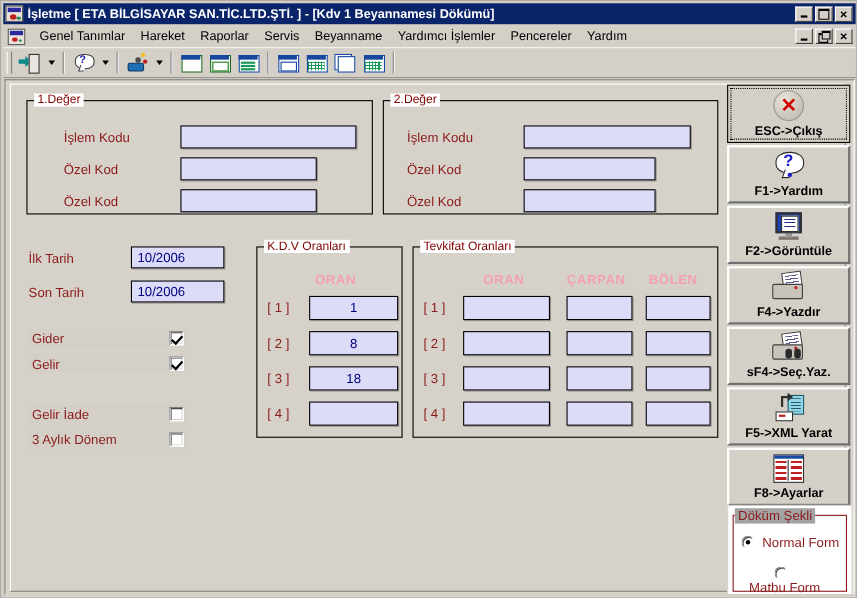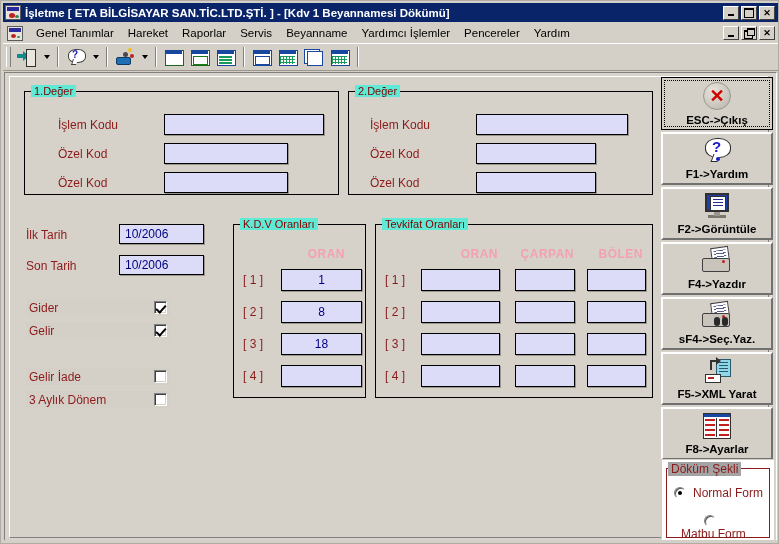--- a/index.html
+++ b/index.html
@@ -173,21 +173,21 @@
   }
 
   
   .gbox { position: absolute; box-sizing: border-box; }
   .gbox .gb-frame {
     position: absolute; left:0; top:6px; right:0; bottom:0;
     border: 1px solid #000000;
   }
   .gbox .gb-title {
     position: absolute; left: 7px; top: 0px;
-    background: #5eead4; padding: 0 3px;
+    background: #ffffff; padding: 0 3px;
     font-size: 11px; color: #800000; white-space: nowrap;
     z-index: 2;
   }
 
   
   .lbl {
     position: absolute; font-size: 12px; color: #8b1a1a; white-space: nowrap;
   }
   .field {
     position: absolute;
@@ -217,21 +217,21 @@
   .ckbox.checked::after {
     content: "";
     position: absolute; left: 3px; top: 1px; width: 4px; height: 8px;
     border: solid #000000; border-width: 0 2px 2px 0;
     transform: rotate(42deg);
   }
 
   
   .colhead {
     position: absolute; font-size: 12px; font-weight: bold; color: #f4a0b4;
-    letter-spacing: 0.5px; text-align: right; white-space: nowrap;
+    letter-spacing: 0.5px; text-align: center; white-space: nowrap;
   }
   .idx {
     position: absolute; font-size: 12px; color: #8b1a1a; white-space: nowrap;
   }
 
   
   .sidebar { position: absolute; left: 660px; top: 76px; width: 114px; height: 464px; }
   .sbtn {
     position: absolute; left: 0; width: 112px; height: 53px;
     background: #d4d0c8;

